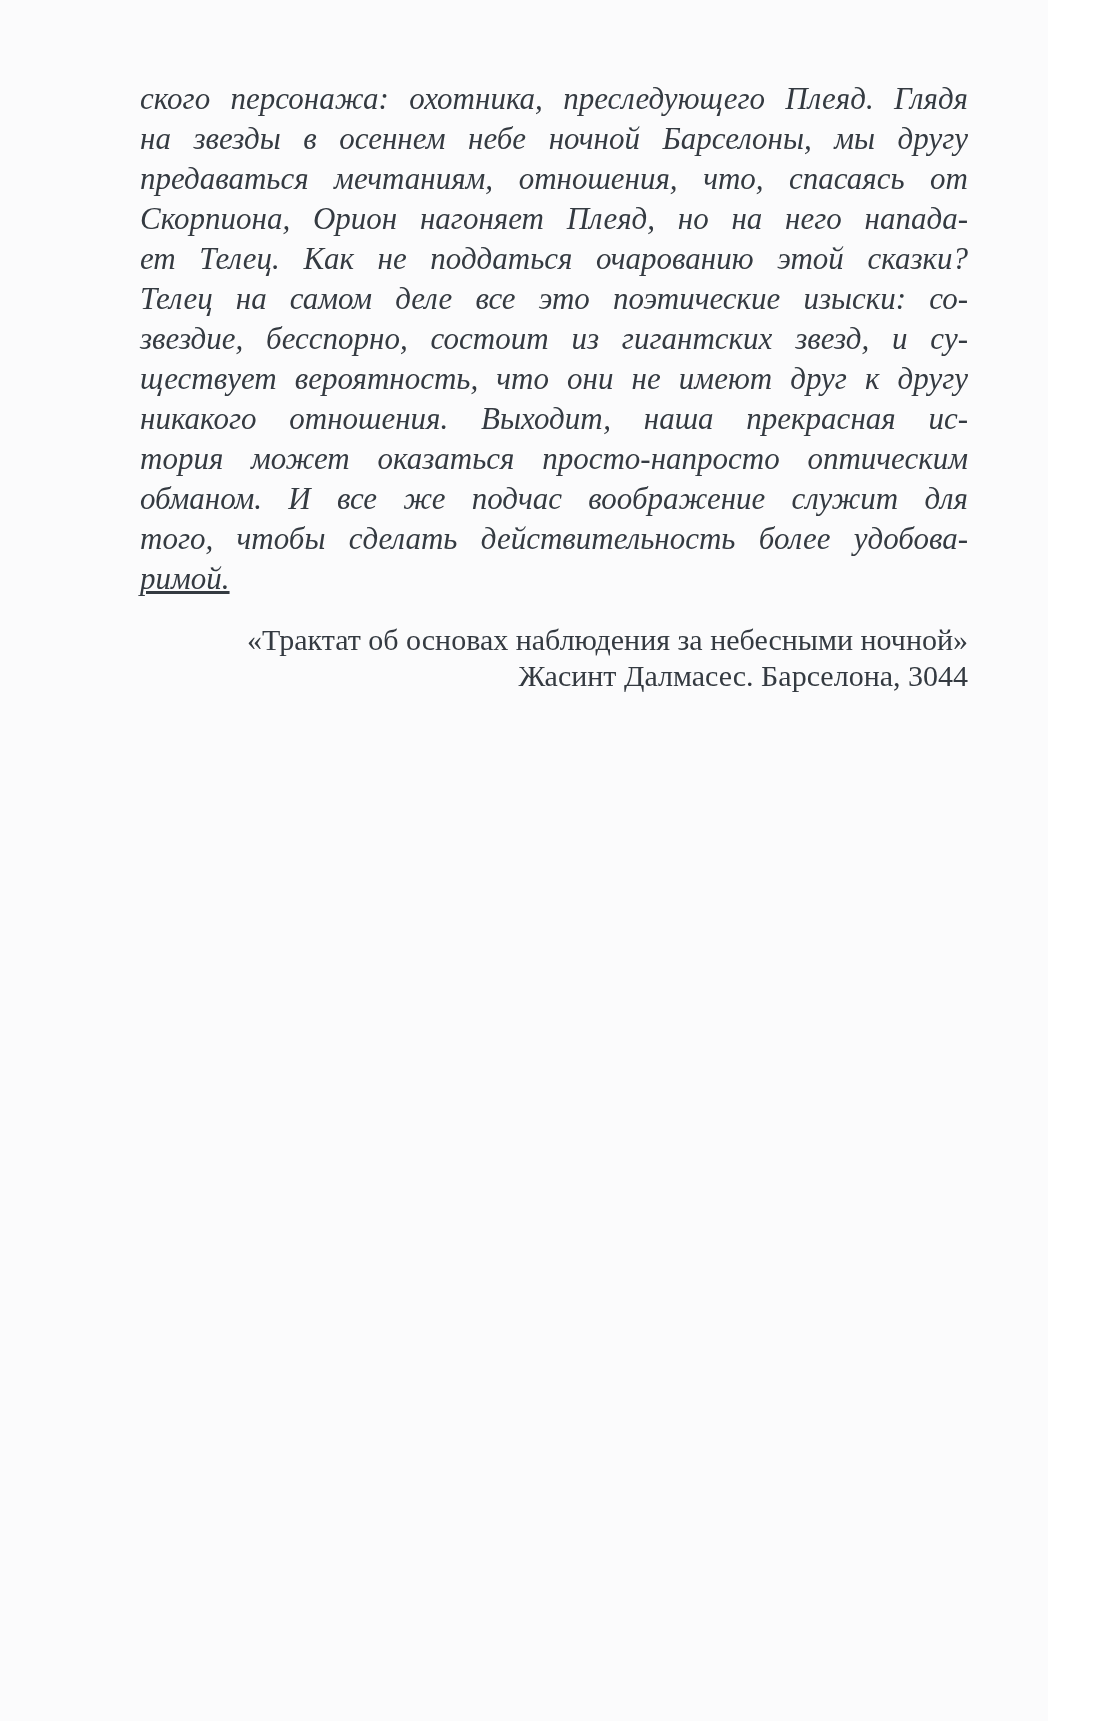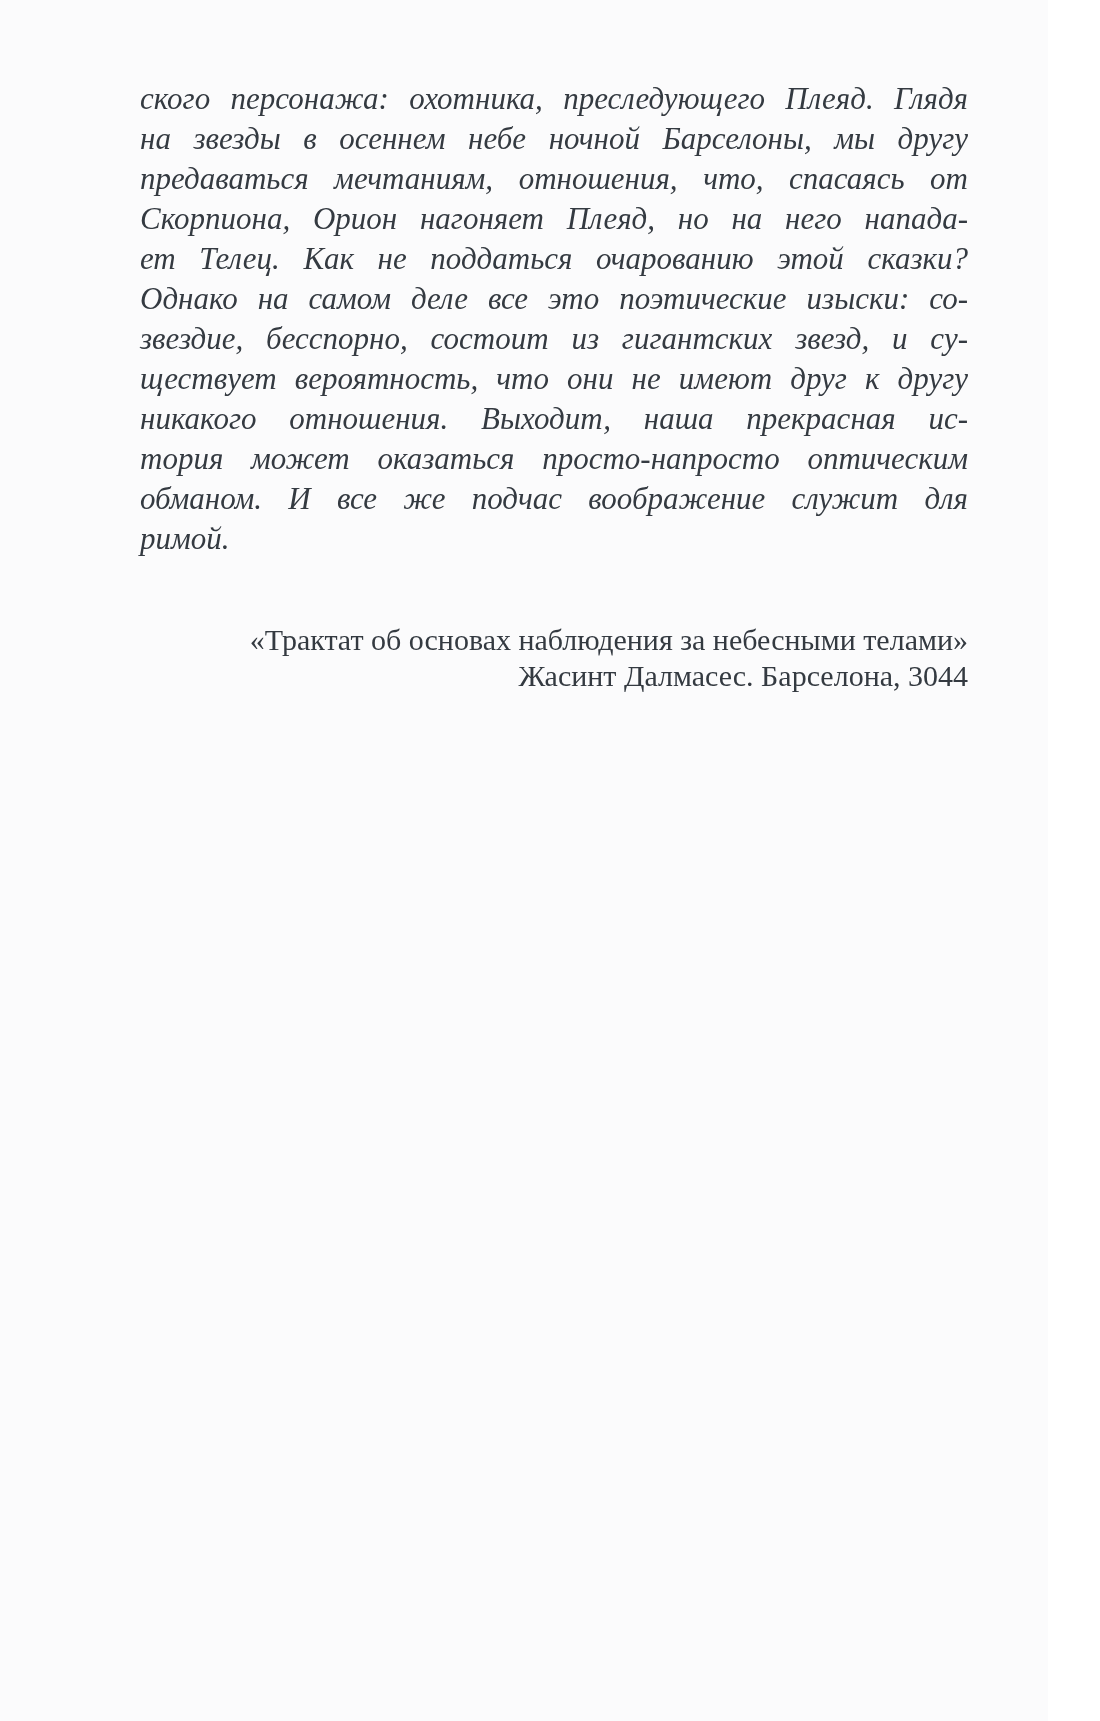--- a/index.html
+++ b/index.html
@@ -28,20 +28,21 @@
   .paragraph .line {
     text-align: justify;
     text-align-last: justify;
     height: 40px;
     overflow: visible;
     white-space: normal;
   }
   .paragraph .line.last-line {
     text-align: left;
     text-align-last: left;
+    text-decoration: underline;
   }
   .attribution {
     position: absolute;
     left: 140px;
     top: 622px;
     width: 828px;
     text-align: right;
     font-style: normal;
     font-size: 30px;
     line-height: 36px;
@@ -54,26 +55,27 @@
 </head>
 <body>
 
 <div class="page">
   <div class="paragraph">
       <div class="line">ского персонажа: охотника, преследующего Плеяд. Глядя</div>
       <div class="line">на звезды в осеннем небе ночной Барселоны, мы другу</div>
       <div class="line">предаваться мечтаниям, отношения, что, спасаясь от</div>
       <div class="line">Скорпиона, Орион нагоняет Плеяд, но на него напада-</div>
       <div class="line">ет Телец. Как не поддаться очарованию этой сказки?</div>
-      <div class="line">Однако на самом деле все это поэтические изыски: со-</div>
+      <div class="line">Телец на самом деле все это поэтические изыски: со-</div>
       <div class="line">звездие, бесспорно, состоит из гигантских звезд, и су-</div>
       <div class="line">ществует вероятность, что они не имеют друг к другу</div>
       <div class="line">никакого отношения. Выходит, наша прекрасная ис-</div>
       <div class="line">тория может оказаться просто-напросто оптическим</div>
       <div class="line">обманом. И все же подчас воображение служит для</div>
+      <div class="line">того, чтобы сделать действительность более удобова-</div>
       <div class="line last-line">римой.</div>
     </div>
 
   <div class="attribution">
-    <div class="attr-line">«Трактат об основах наблюдения за небесными телами»</div>
+    <div class="attr-line">«Трактат об основах наблюдения за небесными ночной»</div>
     <div class="attr-line">Жасинт Далмасес. Барселона, 3044</div>
   </div>
 </div>
 
 </body></html>

